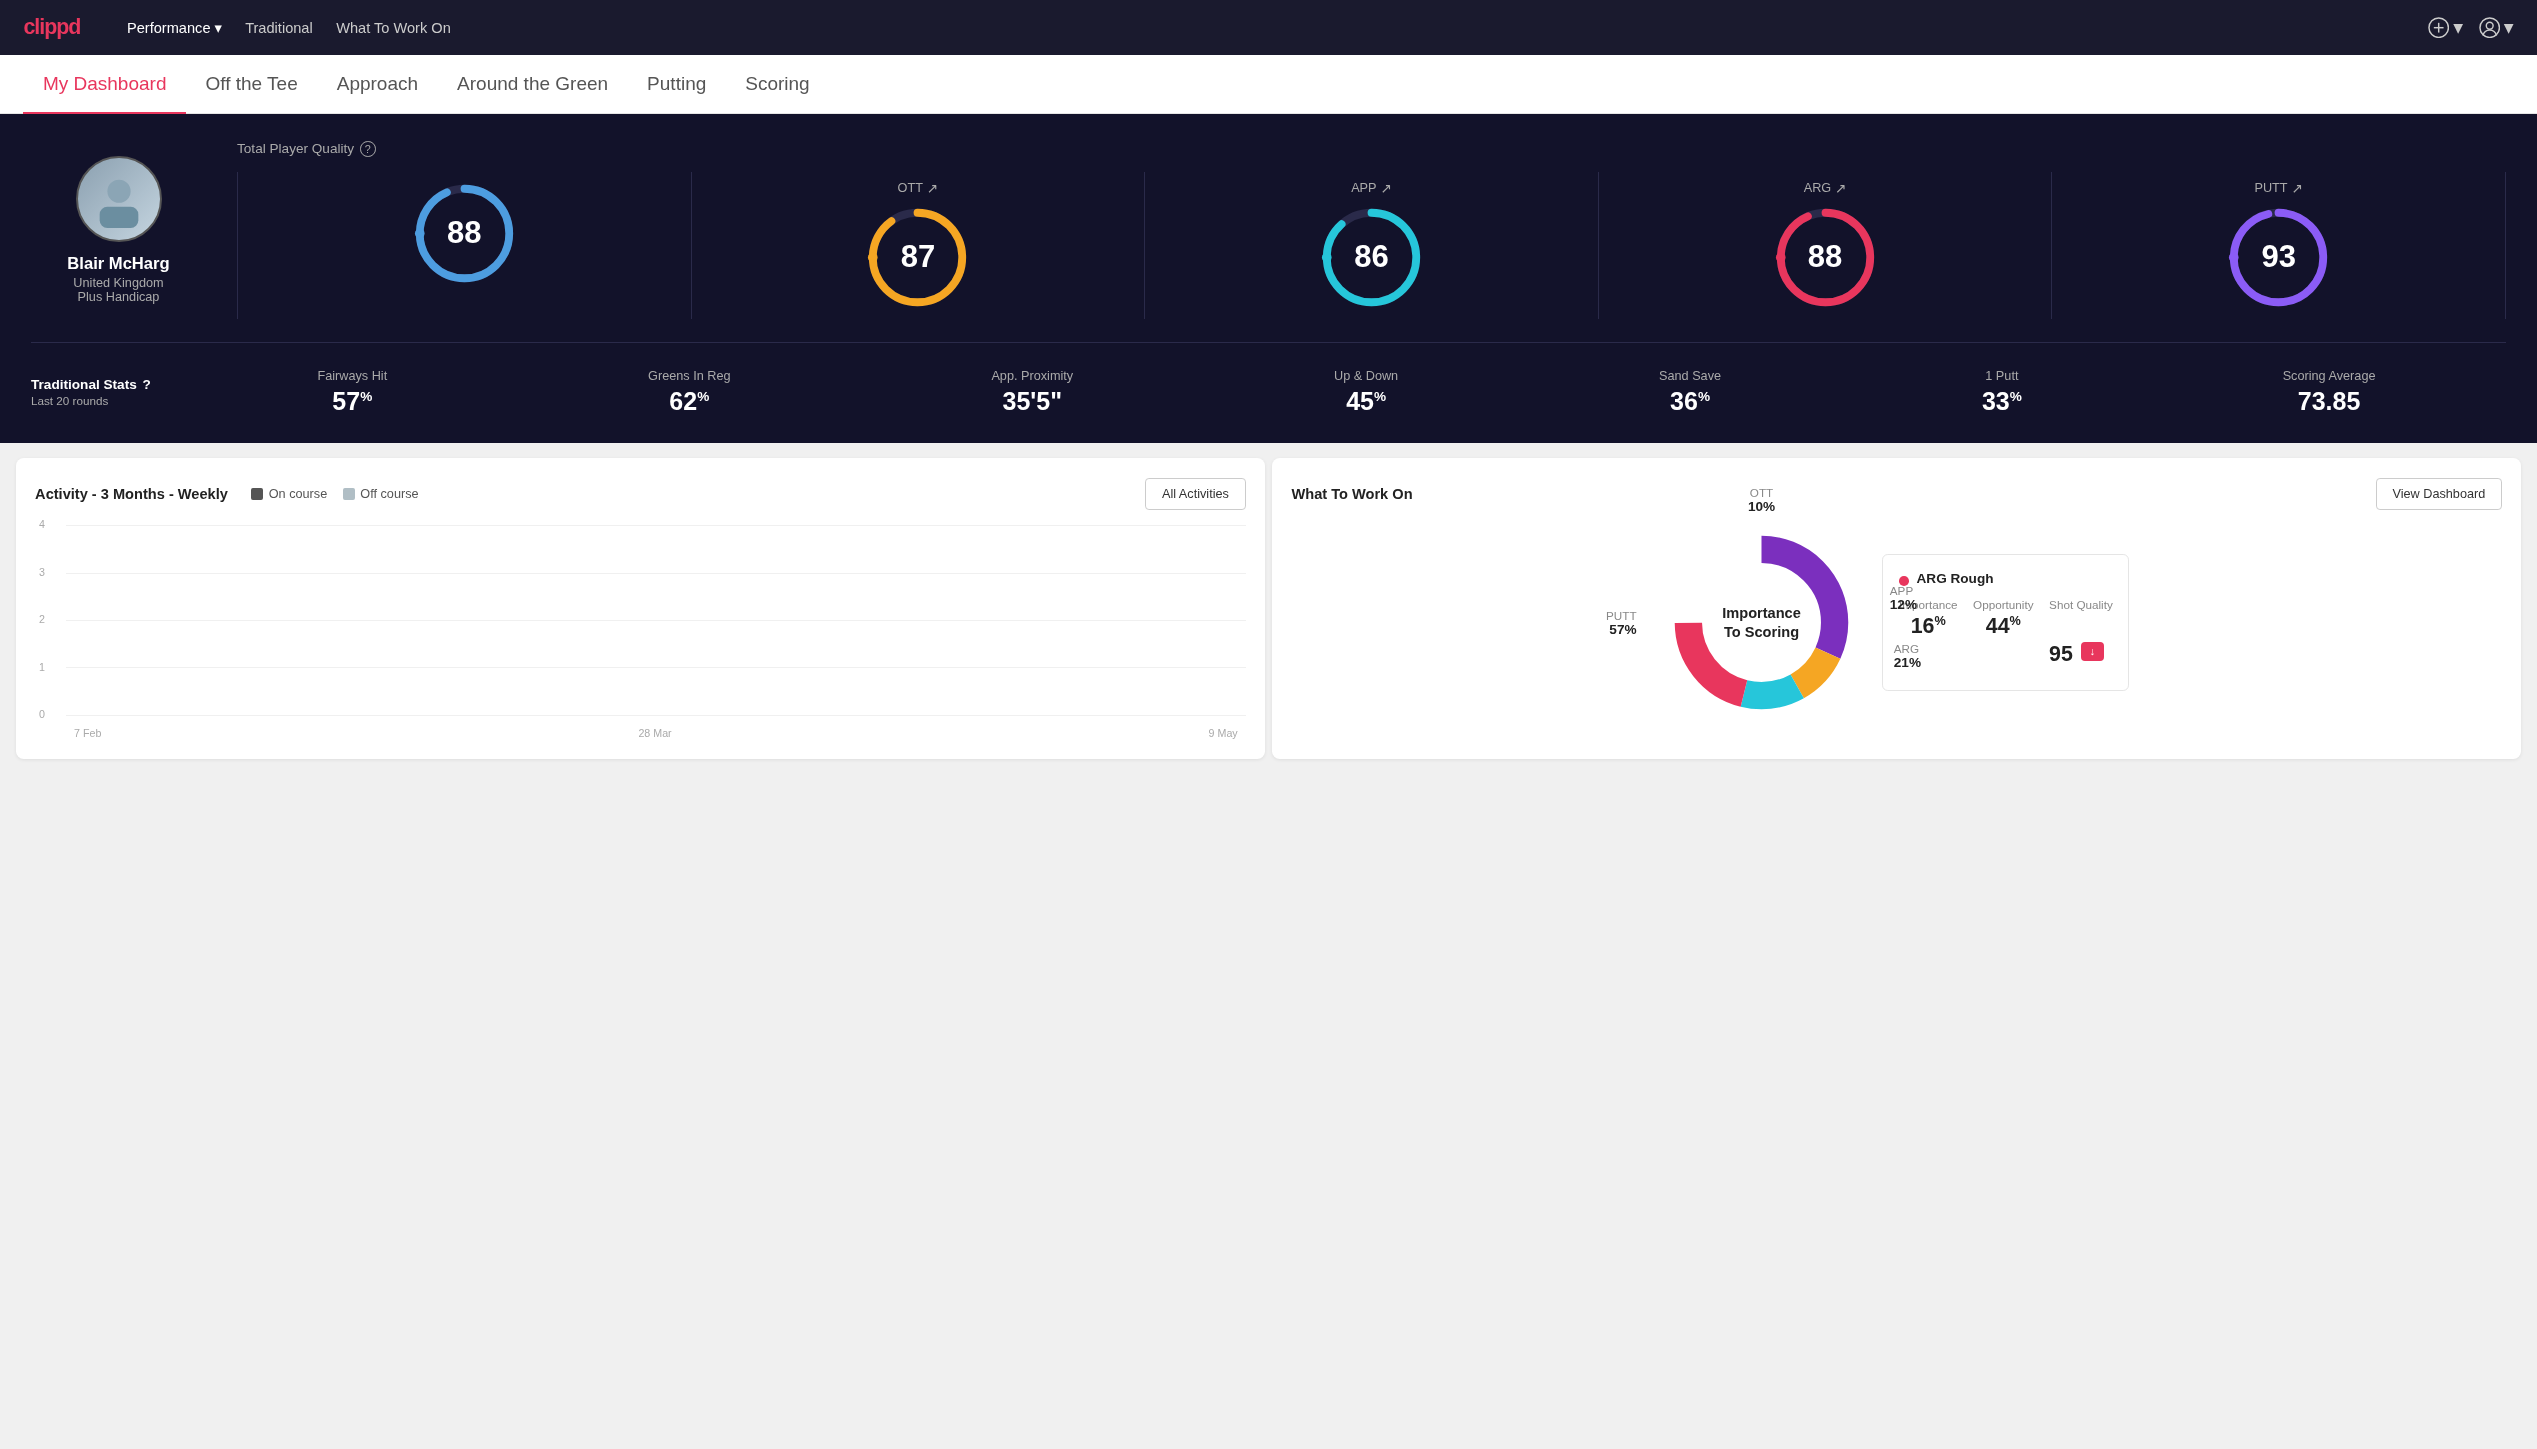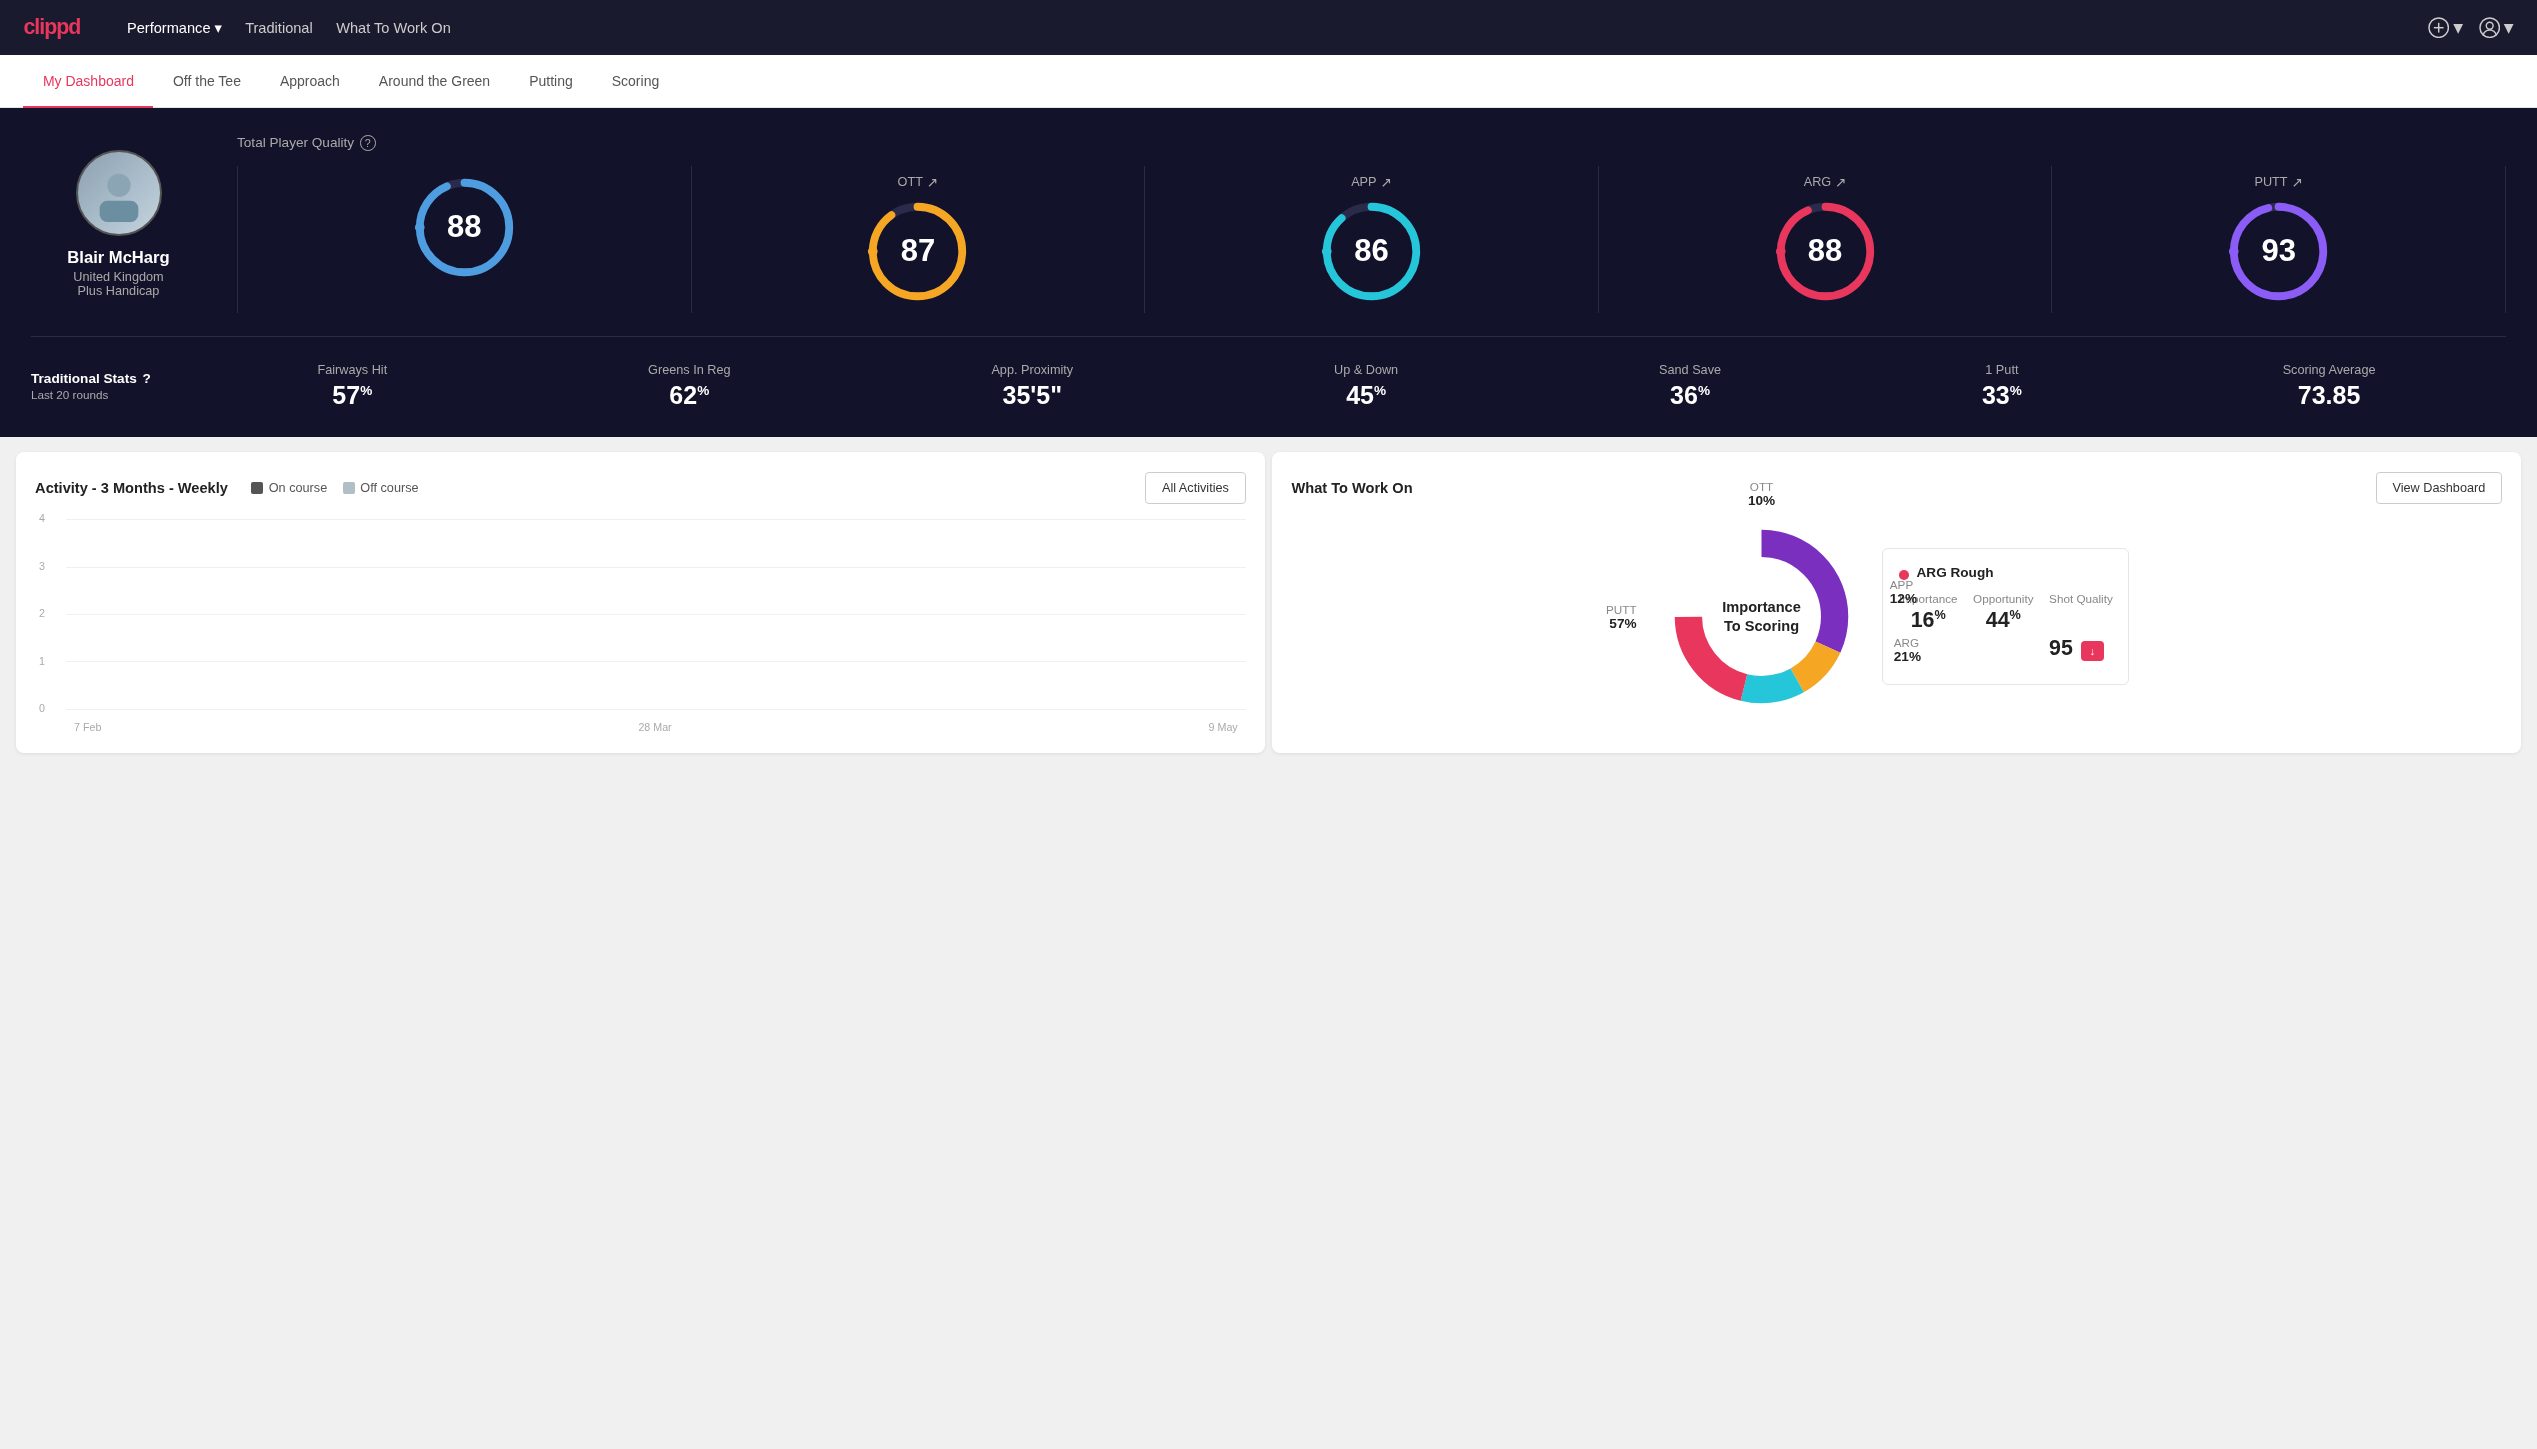--- a/index.html
+++ b/index.html
@@ -24,21 +24,21 @@
     
     .tabs-bar {
       background: #fff;
       display: flex;
       align-items: center;
       padding: 0 23.4px;
       border-bottom: 1px solid #e5e5e5;
     }
     .tab {
       padding: 17.5px 19.5px;
-      font-size: 14px;
+      font-size: 19px;
       color: #555;
       cursor: pointer;
       border-bottom: 2.9px solid transparent;
       margin-bottom: -1px;
     }
     .tab.active { color: #e8365d; border-bottom-color: #e8365d; font-weight: 500; }
 
     
     .hero {
       background: #12122a;
@@ -616,21 +616,21 @@
             </div>
           </div>
           <div class="info-metric">
             <div class="info-metric-label">Opportunity</div>
             <div class="info-metric-value">
               <span>44</span><sup>%</sup>
             </div>
           </div>
           <div class="info-metric">
             <div class="info-metric-label">Shot Quality</div>
-            <div class="info-metric-value" style="display:flex;align-items:flex-end;gap:3.9px;margin-top:31px;">
+            <div class="info-metric-value" style="display:flex;align-items:flex-start;gap:3.9px;margin-top:31px;">
               <span>95</span>
               <span class="red-badge">
                 <span>↓</span>
               </span>
             </div>
           </div>
         </div>
       </div>
     </div>
   </div>

